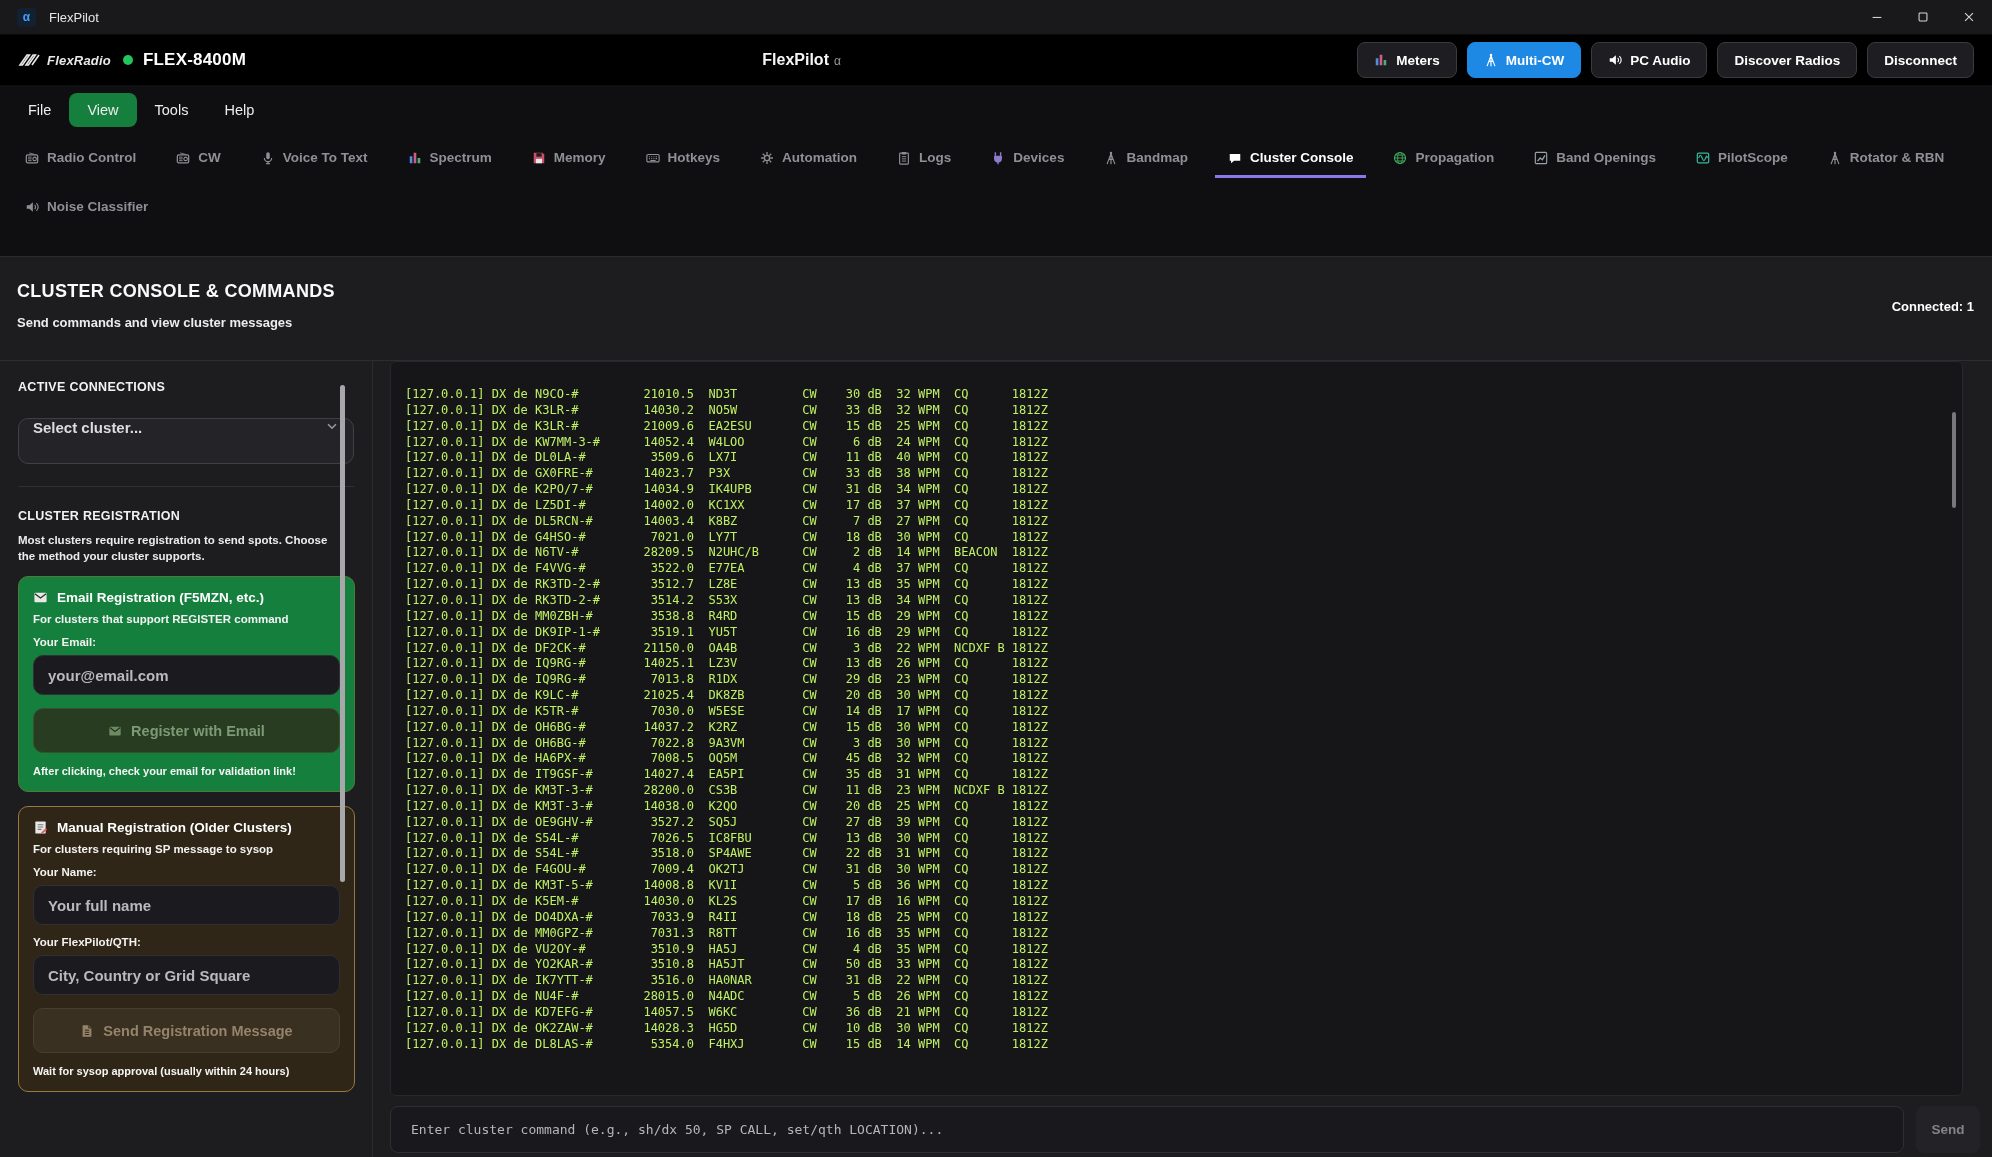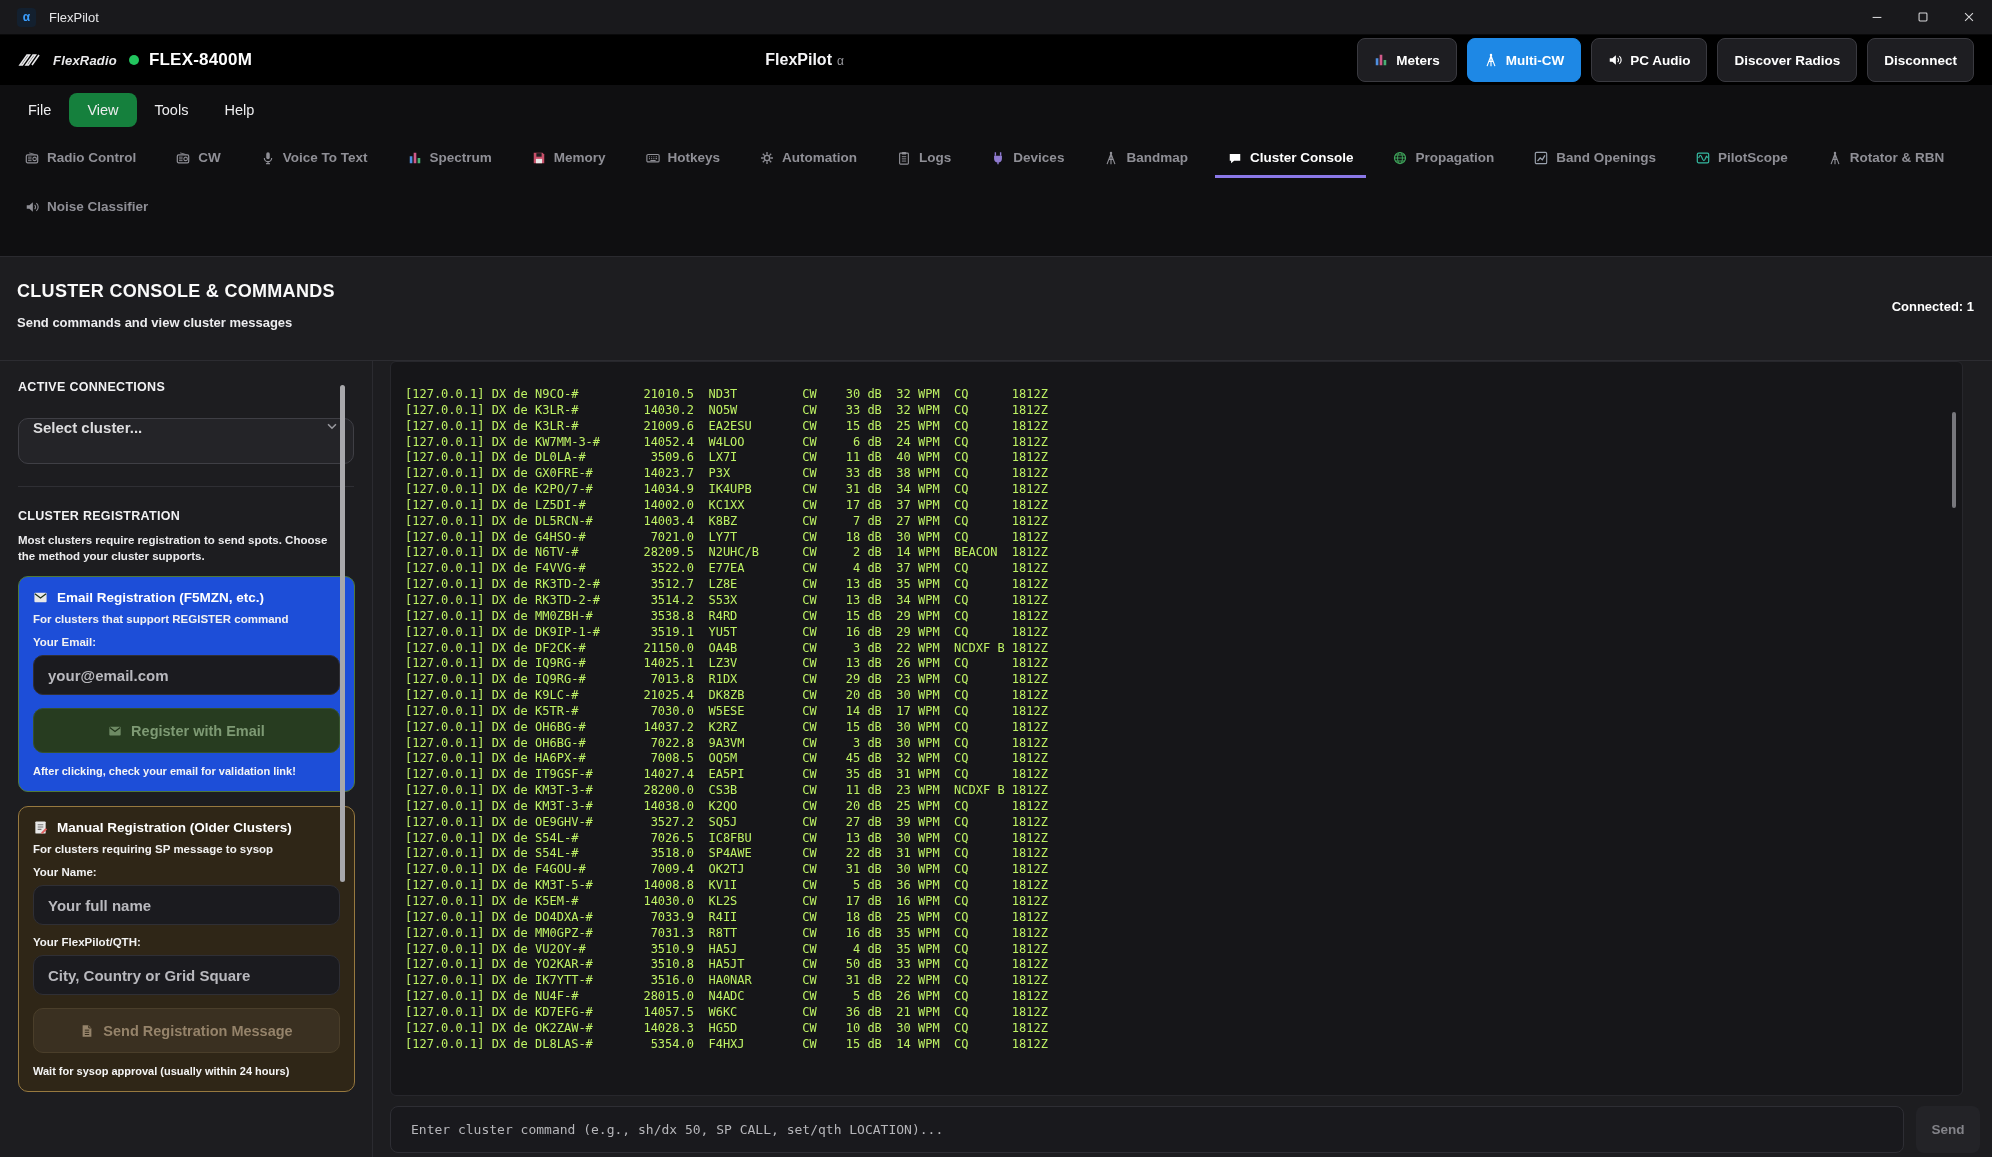--- a/index.html
+++ b/index.html
@@ -13,29 +13,29 @@
     display:flex; align-items:center; border-bottom:1px solid #09090a; }
   .app-icon { width:19px; height:19px; margin-left:17px; background:#13202f; border-radius:4px;
     color:#3b9eff; font-size:12px; font-weight:700; display:flex; align-items:center; justify-content:center; }
   .app-title { color:#e6e6e8; font-size:13px; margin-left:13px; }
   .win-controls { margin-left:auto; display:flex; height:100%; }
   .win-btn { width:46px; height:100%; display:flex; align-items:center; justify-content:center; color:#d8d8da; }
 
   
   .header { position:absolute; left:0; top:35px; width:1992px; height:50px; background:#000;
     display:flex; align-items:center; }
-  .brand { display:flex; align-items:center; gap:13px; margin-left:18px; }
+  .brand { display:flex; align-items:center; gap:7px; margin-left:18px; }
   .brand-text { color:#e8e8ea; font-size:13px; font-style:italic; font-weight:700; letter-spacing:.2px; }
   .status-dot { width:10px; height:10px; border-radius:50%; background:#22c55e; margin-left:12px; }
   .radio-name { color:#fff; font-size:17px; font-weight:700; margin-left:10px; letter-spacing:.2px; }
   .hdr-center { display:flex; align-items:baseline; gap:5px; margin-left:auto; }
   .hdr-center .t { color:#f5f5f7; font-size:16px; font-weight:700; }
   .hdr-center .a { color:#97979c; font-size:12px; }
   .hdr-buttons { display:flex; gap:10px; margin-left:auto; margin-right:18px; }
-  .hdr-btn { height:44px; padding:0 16px; border-radius:8px; background:#1e1e22; border:1px solid #3a3a40;
+  .hdr-btn { height:36px; padding:0 16px; border-radius:8px; background:#1e1e22; border:1px solid #3a3a40;
     color:#fff; font-size:13.5px; font-weight:700; display:flex; align-items:center; gap:8px;justify-content:space-between; }
   .hdr-btn.active { background:#1e88e5; border-color:#1e88e5; }
 
   
   .menubar { position:absolute; left:0; top:85px; width:1992px; height:50px; background:#0f0f11;
     display:flex; align-items:center; padding-left:10px; }
   .menu-item { color:#ededef; font-size:14.5px; font-weight:400; padding:9px 18px; border-radius:8px; }
   .menu-item.active { background:#15803d; }
 
   
@@ -64,21 +64,21 @@
   .side-h { color:#f2f2f4; font-size:12.5px; font-weight:800; letter-spacing:.3px; }
   .select { margin-top:24px; height:46px; background:#242428; border:1px solid #3f3f45; border-radius:10px;
     display:flex; align-items:flex-start; padding:0 14px; }
   .select span { color:#dcdcde; font-size:15px; font-weight:700; }
   .select .chev { margin-left:auto; color:#9a9aa0; }
   .divider { height:1px; background:#2f2f34; margin:22px 0 0 0; }
   .reg-h { margin-top:22px; }
   .reg-desc { margin-top:10px; color:#ececee; font-size:11.5px; font-weight:600; line-height:15.5px; width:318px; }
 
   .panel { border-radius:10px; padding:13px 14px 14px 14px; margin-top:12px; width:337px; }
-  .panel.green { background:#1d4ed8; border:1px solid #4f7a38; }
+  .panel.green { background:#15803d; border:1px solid #4f7a38; }
   .panel.orange { background:#2f2617; border:1px solid #97793f; margin-top:14px; }
   .panel-title { display:flex; align-items:center; gap:9px; color:#fff; font-size:13.5px; font-weight:700; }
   .panel-sub { margin-top:8px; color:#f2f2f2; font-size:11.5px; font-weight:600; }
   .field-label { margin-top:11px; color:#f2f2f2; font-size:11.5px; font-weight:700; }
   .txt-input { margin-top:7px; width:100%; height:40px; background:#1b1b1f; border:1px solid #2f2f35;
     border-radius:10px; color:#e8e8e8; font-size:15px; font-weight:600; padding:0 14px;
     font-family:"Liberation Sans", sans-serif; outline:none; }
   .txt-input::placeholder { color:#b9b9be; opacity:1; }
   .panel-btn { margin-top:13px; width:100%; height:45px; border-radius:10px; display:flex; align-items:center;
     justify-content:center; gap:9px; font-size:14.5px; font-weight:700; }

